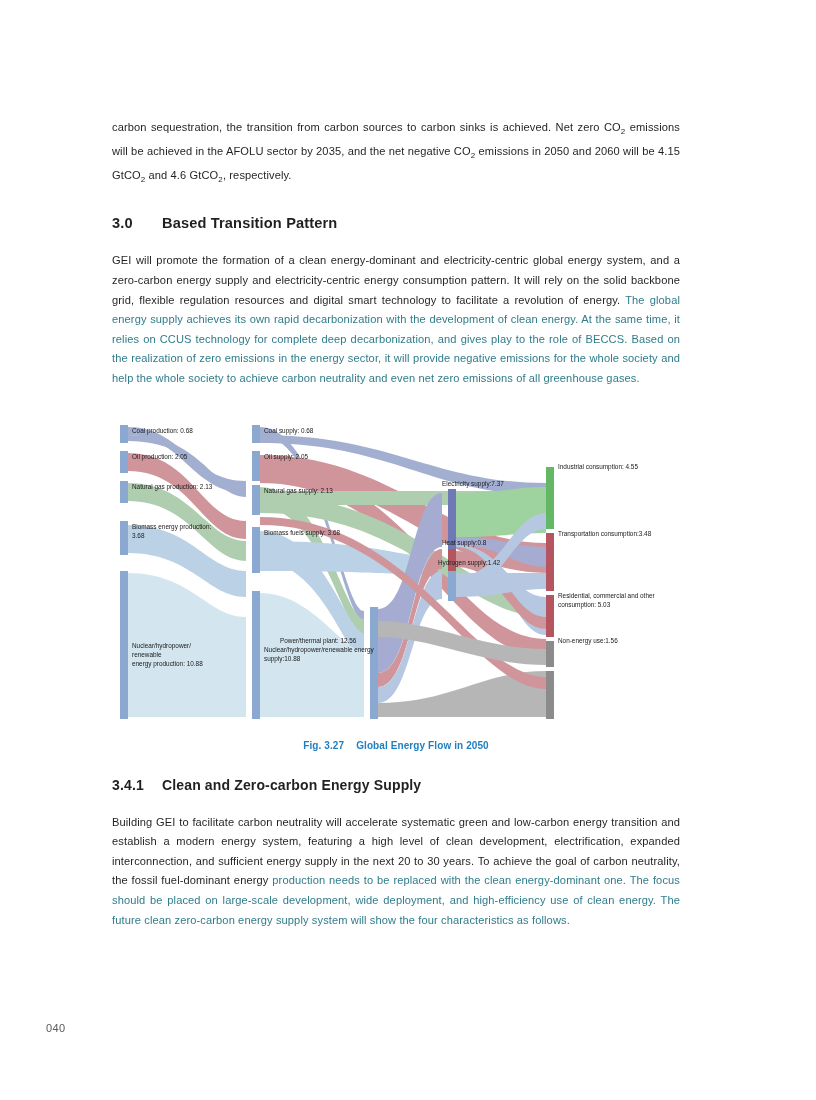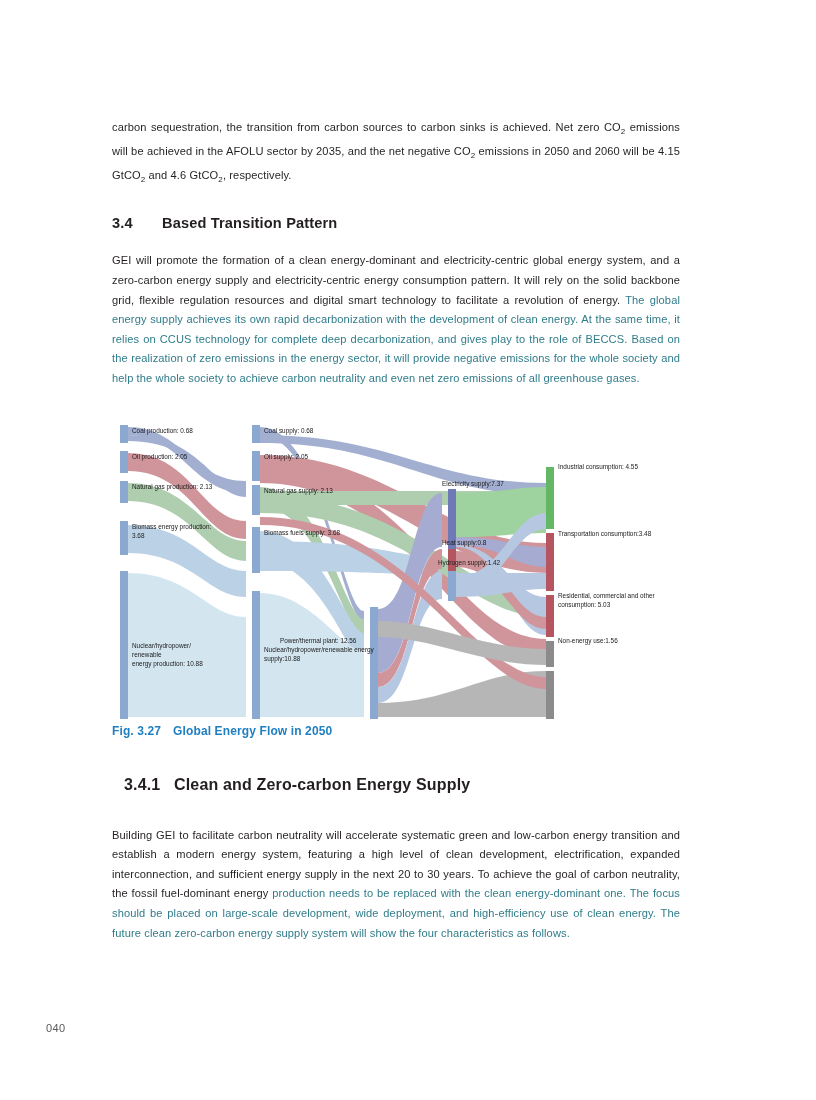--- a/index.html
+++ b/index.html
@@ -41,23 +41,23 @@
     font-weight: bold;
     margin: 0;
     color: #231f20;
     letter-spacing: 0.01em;
   }
   h2.section-heading .num {
     display: inline-block;
     width: 50px;
   }
   h3.sub-heading {
-    font-size: 16px;
+    font-size: 14px;
     font-weight: bold;
-    margin: 12px;
+    margin: 0;
     color: #231f20;
     letter-spacing: 0.01em;
   }
   h3.sub-heading .num {
     display: inline-block;
     width: 50px;
   }
   .sp-1 { height: 26px; }
   .sp-2 { height: 20px; }
   .sp-3 { height: 18px; }
@@ -75,22 +75,23 @@
     color: #3b3b3b;
   }
   .sankey-box {
     position: relative;
     margin-top: 14px;
     width: 568px;
     height: 303px;
   }
   .sankey-box svg { display: block; }
   .fig-caption {
-    text-align: left;
-    font-size: 12px;
+    margin-top: 16px;
+    text-align: center;
+    font-size: 10px;
     font-weight: bold;
     color: #1f7fc0;
     letter-spacing: 0.01em;
   }
   .fig-caption .cap-num { margin-right: 12px; }
 
   .page-number {
     position: absolute;
     left: 46px;
     top: 1022px;
@@ -117,21 +118,21 @@
 
     <p class="body-text">
       <span>carbon sequestration, the transition from carbon sources to carbon sinks is achieved. Net zero</span>
       <span>CO</span><sub>2</sub><span> emissions will be achieved in the AFOLU sector by 2035, and the net negative CO</span><sub>2</sub>
       <span>emissions in 2050 and 2060 will be 4.15 GtCO</span><sub>2</sub><span> and 4.6 GtCO</span><sub>2</sub><span>, respectively.</span>
     </p>
 
     <div class="sp-1"></div>
 
     <h2 class="section-heading">
-      <span class="num">3.4</span><span>Based Transition Pattern</span>
+      <span class="num">3.0</span><span>Based Transition Pattern</span>
     </h2>
 
     <div class="sp-2"></div>
 
     <p class="body-text">
       <span>GEI will promote the formation of a clean energy-dominant and electricity-centric global energy system, and a zero-carbon energy supply and electricity-centric energy consumption pattern. It will rely on the solid backbone grid, flexible regulation resources and digital smart technology to facilitate a revolution of energy.</span><span class="teal" style="color:#2f7c8a"> The global energy supply achieves its own rapid decarbonization with the development of clean energy. At the same time, it relies on CCUS technology for complete deep decarbonization, and gives play to the role of BECCS. Based on the realization of zero emissions in the energy sector, it will provide negative emissions for the whole society and help the whole society to achieve carbon neutrality and even net zero emissions of all greenhouse gases.</span>
     </p>
 
     <div class="sp-3"></div>
 

